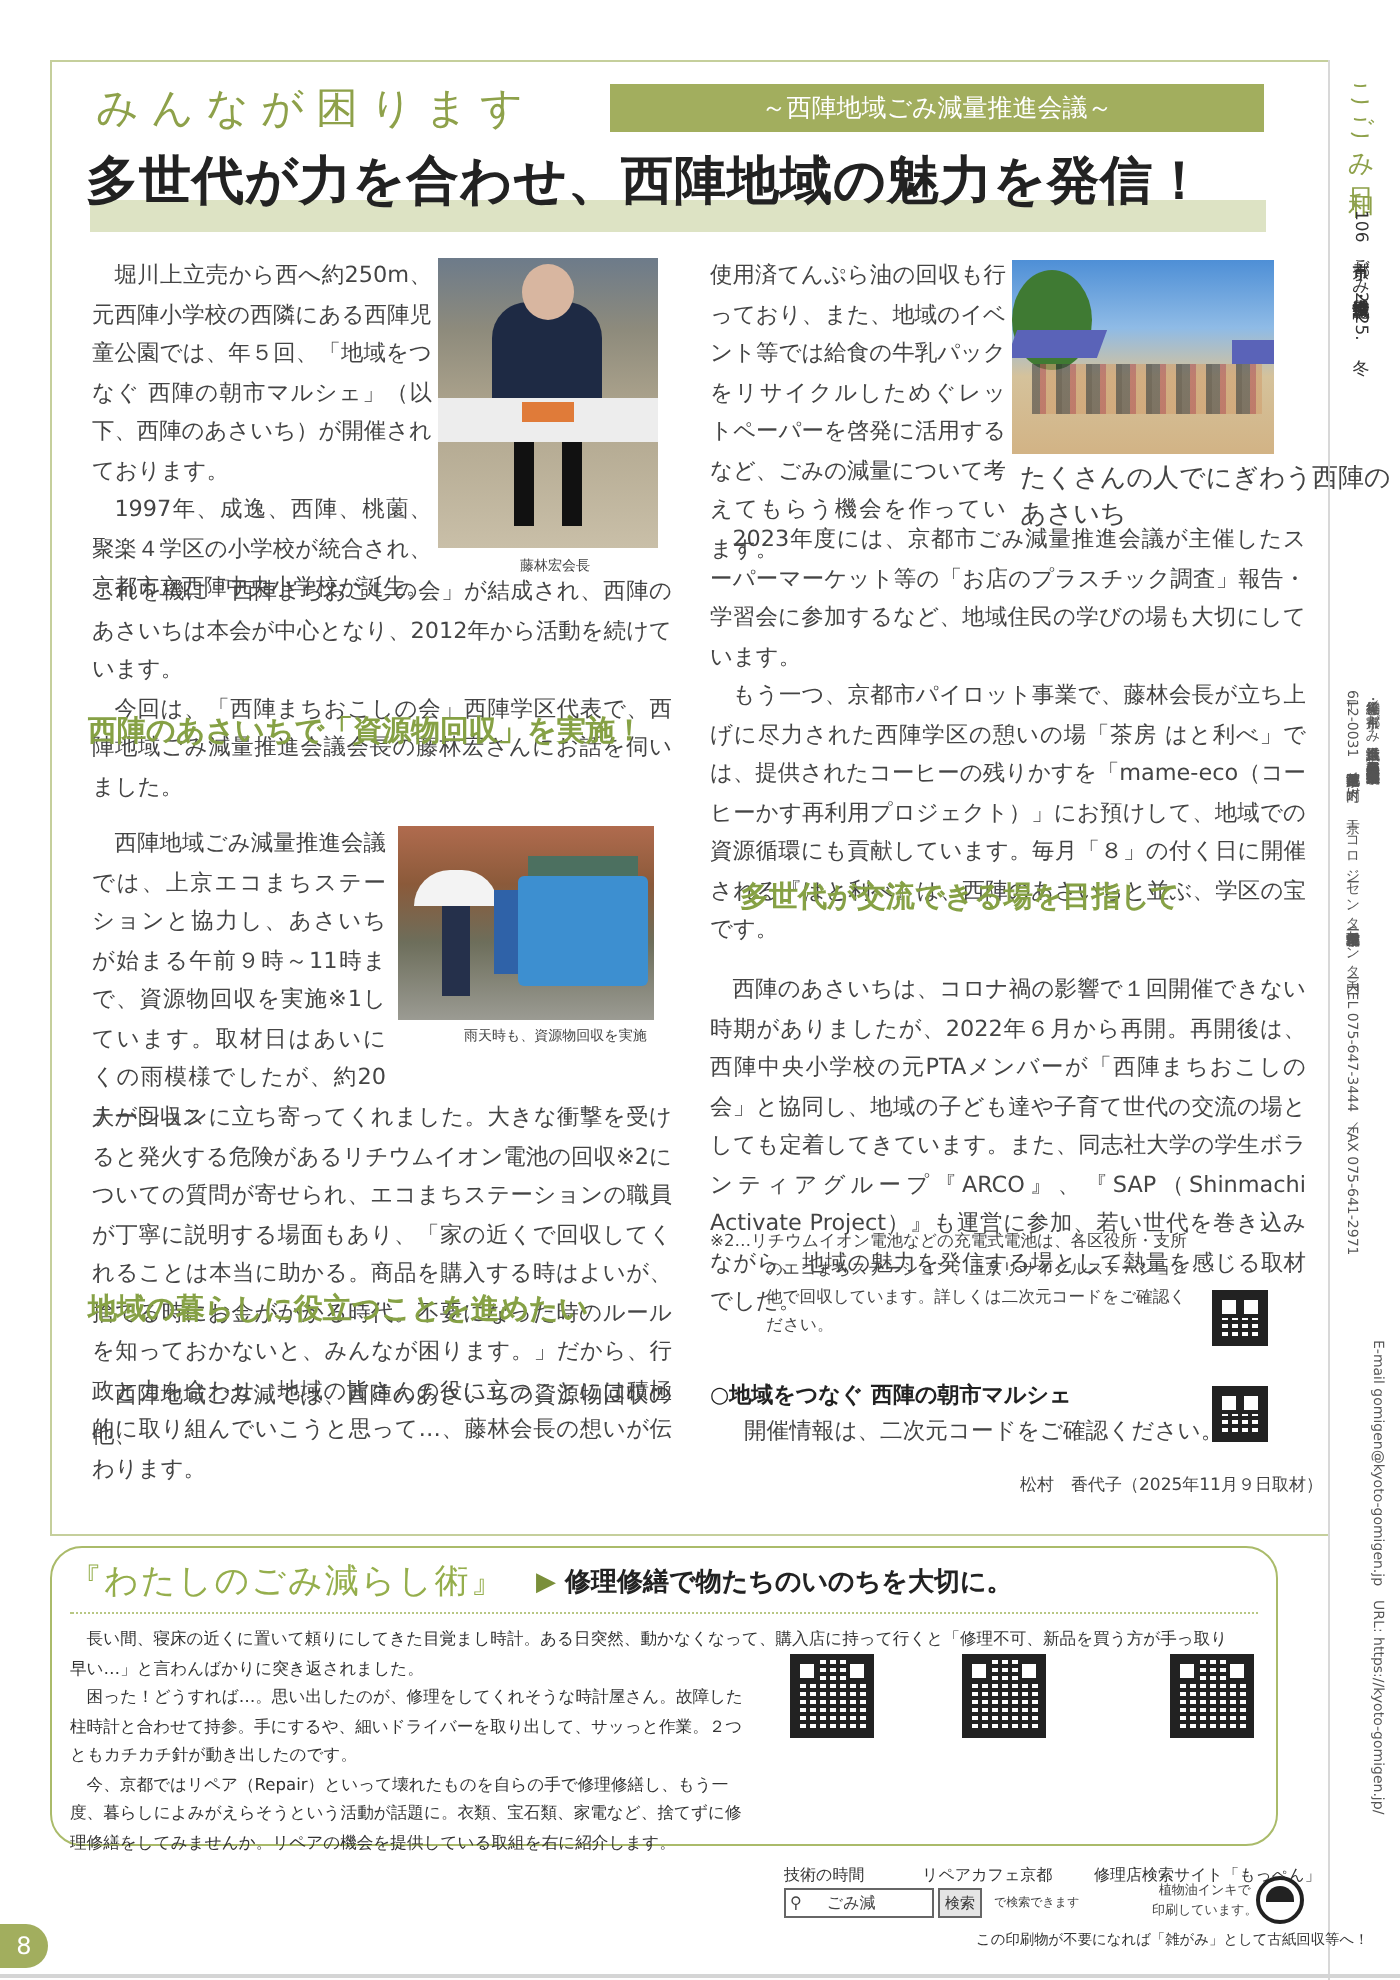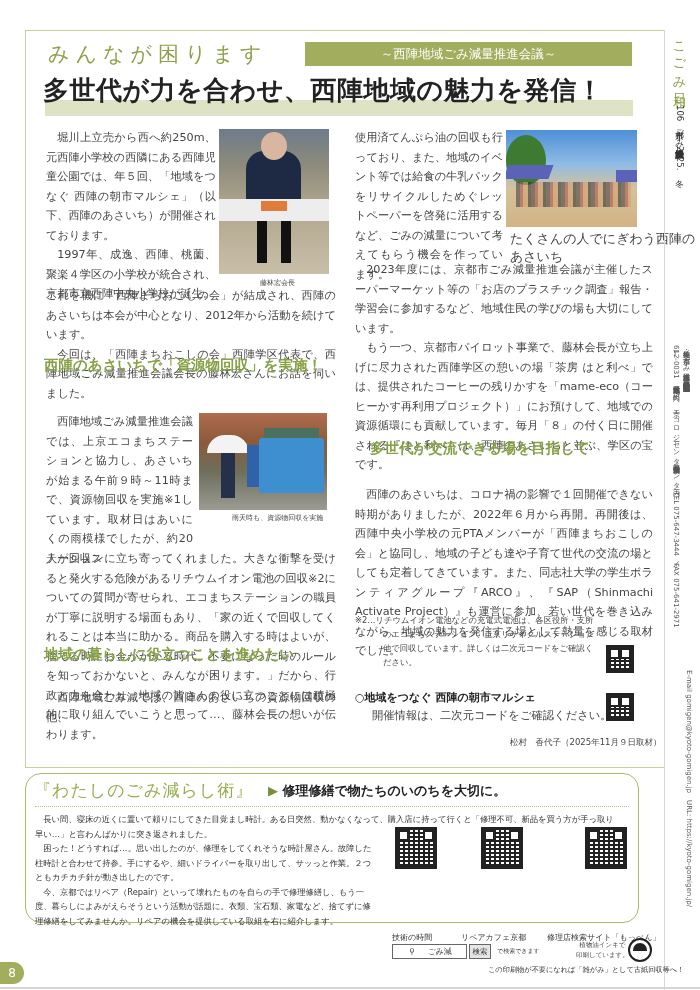--- a/index.html
+++ b/index.html
@@ -108,21 +108,21 @@
   .qr-tip-1 { left: 395px; top: 827px; width: 42px; height: 42px; }
   .qr-tip-2 { left: 481px; top: 827px; width: 42px; height: 42px; }
   .qr-tip-3 { left: 585px; top: 827px; width: 42px; height: 42px; }
   .qr-label { position: absolute; top: 906px; font-size: 8px; color: #333; margin-top: 26px; }
   .ql-1 { left: 392px; } .ql-2 { left: 461px; } .ql-3 { left: 547px; }
 
   .page-num {
     position: absolute; left: 0; top: 962px; width: 24px; height: 22px; background: #a2ae5e;
     border-radius: 0 12px 12px 0; color: #fff; font-size: 12px; line-height: 22px; text-align: center;
   }
-  .search-box { position: absolute; left: 392px; top: 944px; width: 75px; height: 15px; border: 1px solid #666; font-size: 8px; line-height: 13px; padding-left: 16px; color: #444; }
+  .search-box { position: absolute; left: 392px; top: 944px; width: 75px; height: 15px; border: 1px solid #666; font-size: 8px; line-height: 13px; padding-left: 2px; color: #444; }
   .search-box .mag { margin-right: 10px; }
   .search-btn { position: absolute; left: 469px; top: 944px; width: 22px; height: 15px; border: 1px solid #666; background: #e5e5e5; font-size: 7.5px; line-height: 13px; text-align: center; color: #333; }
   .search-hint { position: absolute; left: 497px; top: 947px; font-size: 6px; color: #444; }
   .ink-note { position: absolute; left: 576px; top: 940px; font-size: 6.5px; line-height: 10px; color: #444; text-align: center; }
   .ink-logo { position: absolute; left: 628px; top: 938px; width: 24px; height: 24px; border-radius: 50%; border: 2px solid #222; background: #fff; }
   .ink-logo::after { content: ""; position: absolute; left: 3px; top: 3px; width: 14px; height: 8px; background: #222; border-radius: 8px 8px 0 0; }
   .recycle-note { position: absolute; left: 456px; top: 965px; font-size: 7.2px; color: #333; margin-left: 32px; }
   .bottom-line { position: absolute; left: 0; top: 987px; width: 700px; border-top: 2px solid #d5d5d5; }
 </style>
 </head>

